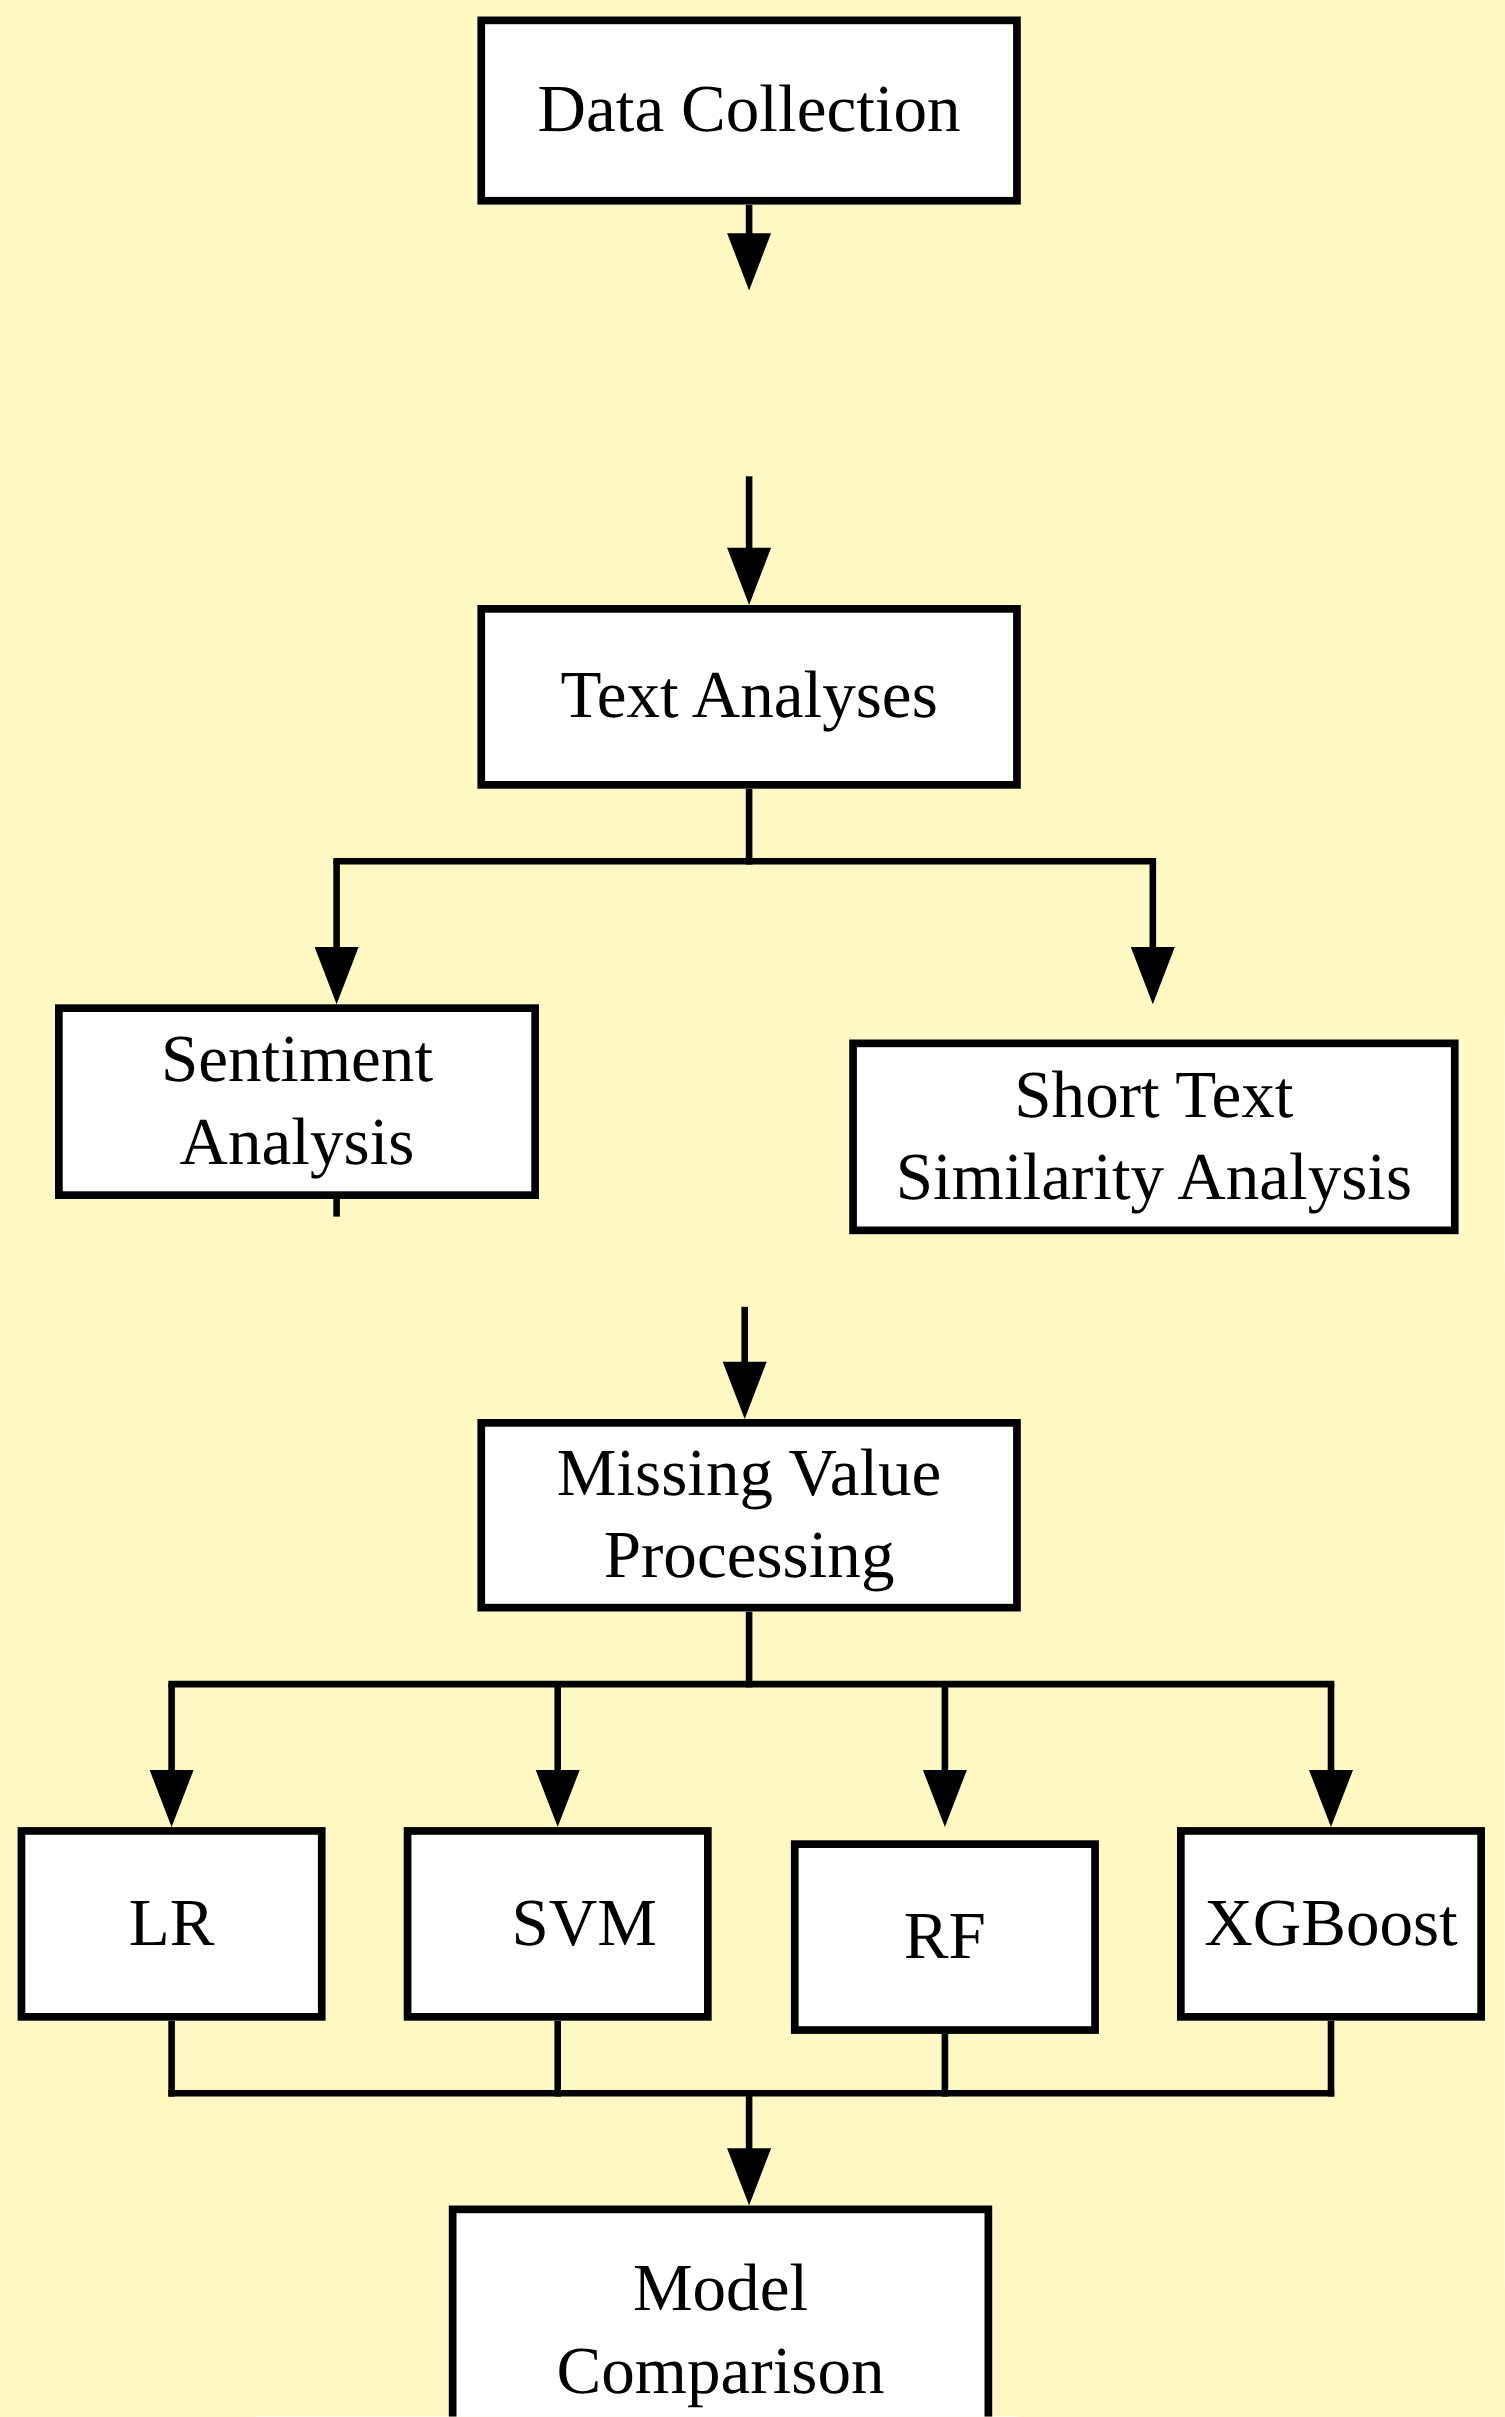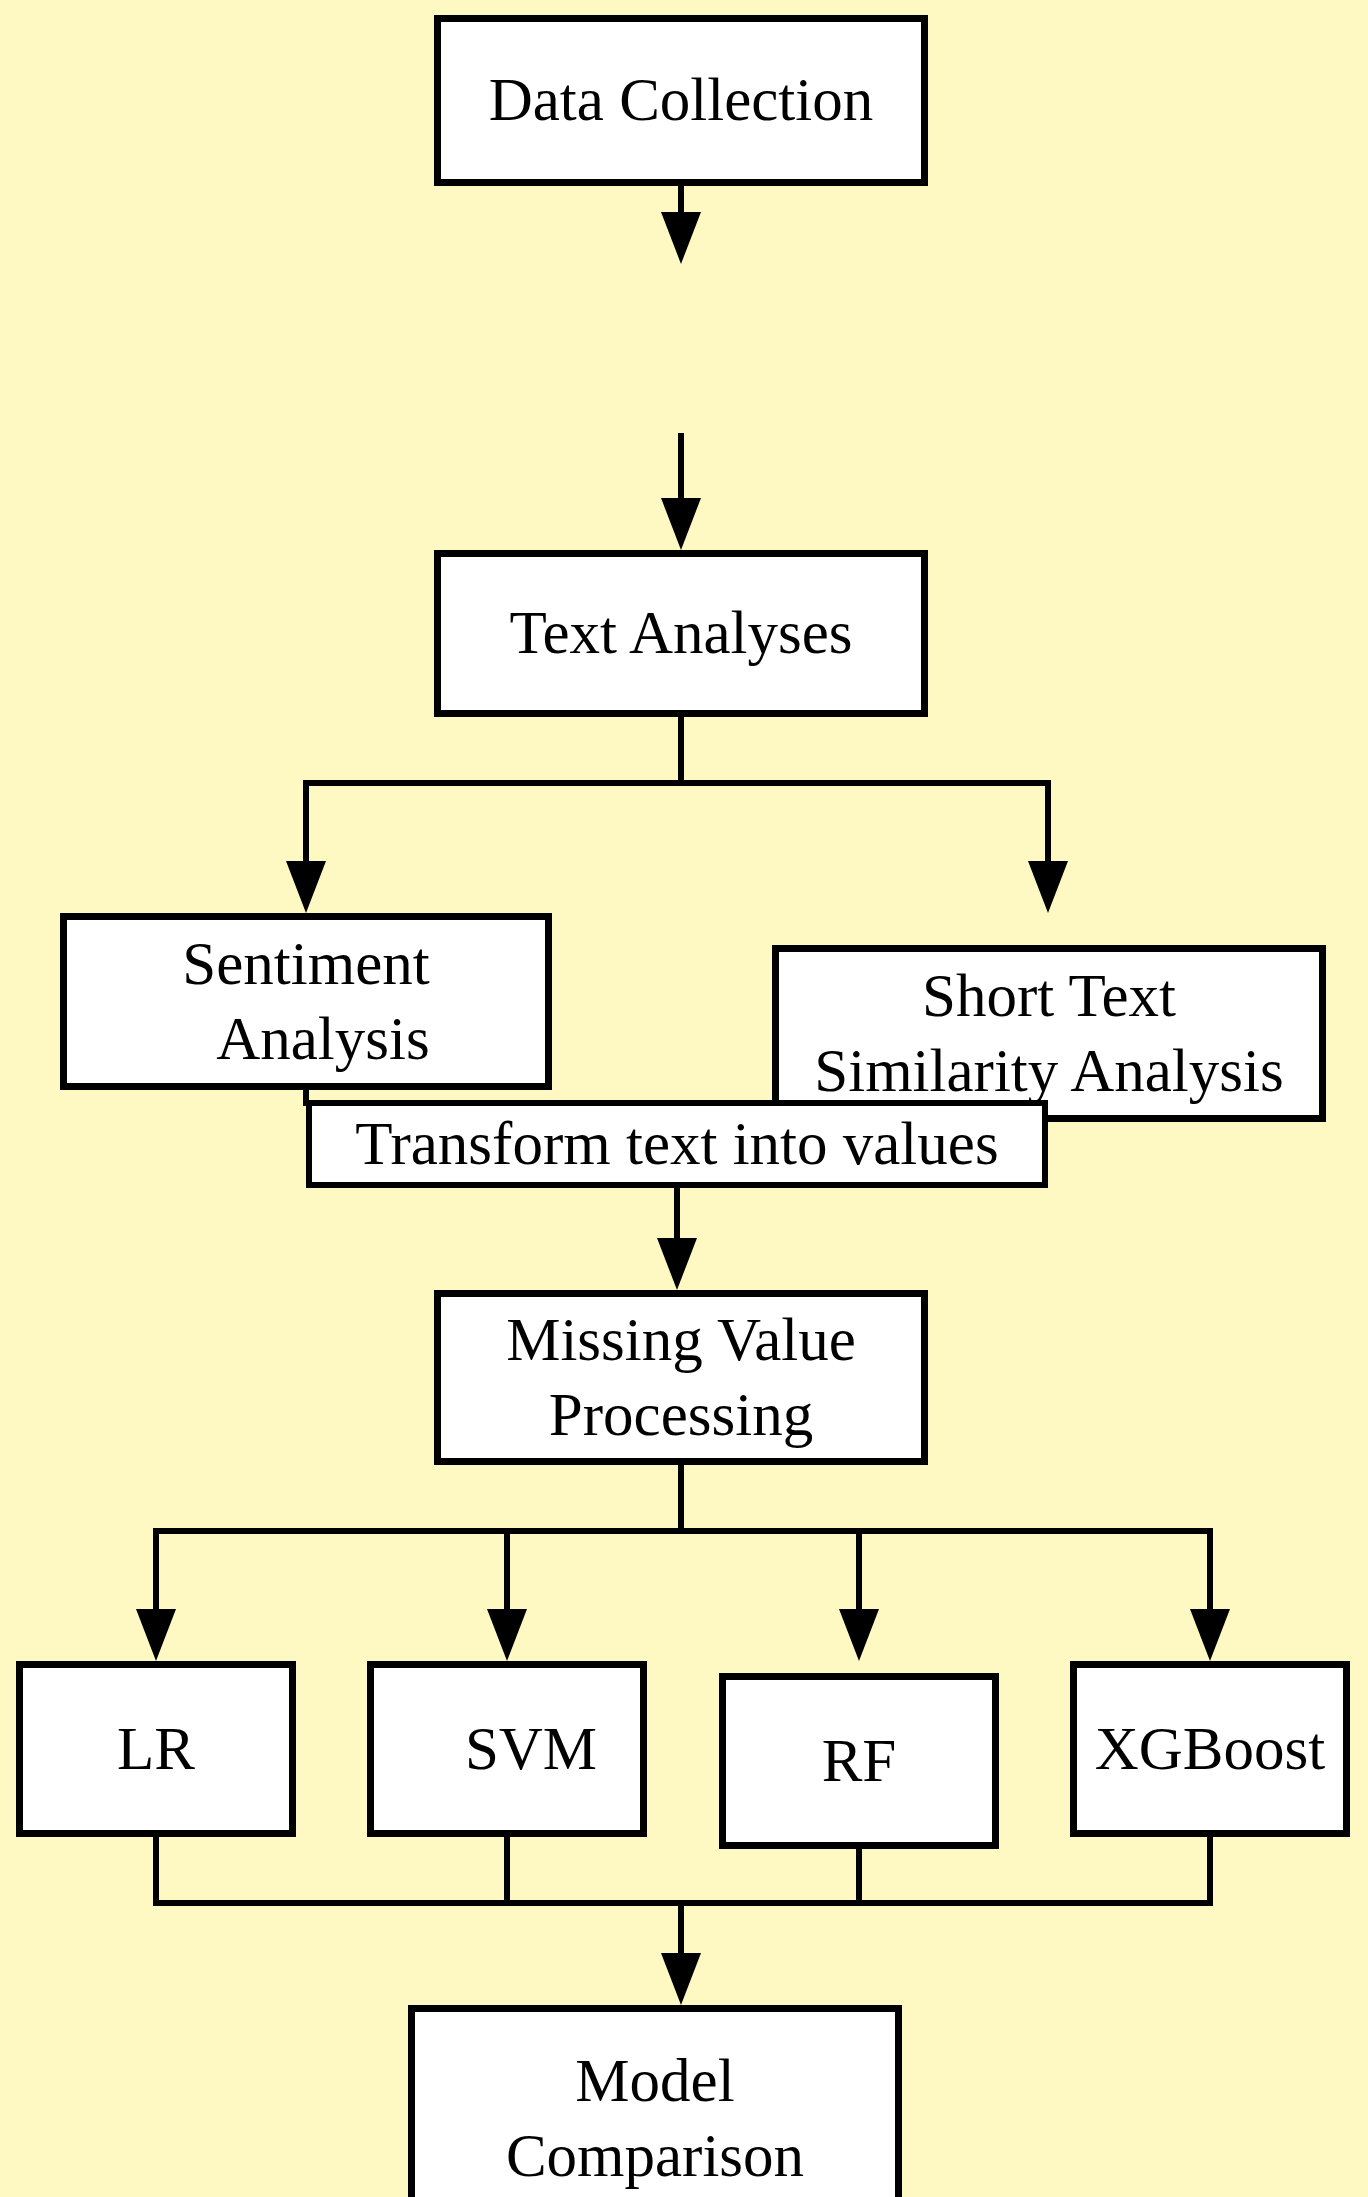--- a/index.html
+++ b/index.html
@@ -43,21 +43,21 @@
     font-size: 61px;
     line-height: 1.22;
     white-space: pre-line;
   }
   .node.thin { border-width: 6px; }
 
   
   #n-data-collection   { left: 434px;  top: 15px;   width: 494px; height: 171px; }
   #n-data-cleaning     { left: 434px;  top: 264px;  width: 494px; height: 169px; }
   #n-text-analyses     { left: 434px;  top: 550px;  width: 494px; height: 167px; }
-  #n-sentiment         { left: 60px;   top: 913px;  width: 492px; height: 177px; text-align: right; }
+  #n-sentiment         { left: 50px;   top: 913px;  width: 440px; height: 177px; }
   #n-short-text        { left: 772px;  top: 913px;  width: 554px; height: 177px; margin-top: 32px; }
   #n-transform         { left: 306px;  top: 1100px; width: 742px; height: 88px;  }
   #n-missing-value     { left: 434px;  top: 1290px; width: 494px; height: 175px; }
   #n-lr                { left: 16px;   top: 1661px; width: 280px; height: 176px; }
   #n-svm               { left: 367px;  top: 1661px; width: 280px; height: 176px; padding-left: 48px; }
   #n-rf                { left: 719px;  top: 1661px; width: 280px; height: 176px; margin-top: 12px; }
   #n-xgboost           { left: 1070px; top: 1661px; width: 280px; height: 176px; }
   #n-model-comparison  { left: 408px;  top: 2005px; width: 494px; height: 227px; }
 </style>
 </head>
@@ -126,21 +126,20 @@
 
 
   <div class="node" id="n-text-analyses">Text Analyses</div>
 
   <div class="node" id="n-sentiment">Sentiment
 Analysis</div>
 
   <div class="node" id="n-short-text">Short Text
 Similarity Analysis</div>
 
-  <div class="node thin" id="n-transform">Transform text into values</div>
 
   <div class="node" id="n-missing-value">Missing Value
 Processing</div>
 
   <div class="node" id="n-lr">LR</div>
 
   <div class="node" id="n-svm">SVM</div>
 
   <div class="node" id="n-rf">RF</div>
 

